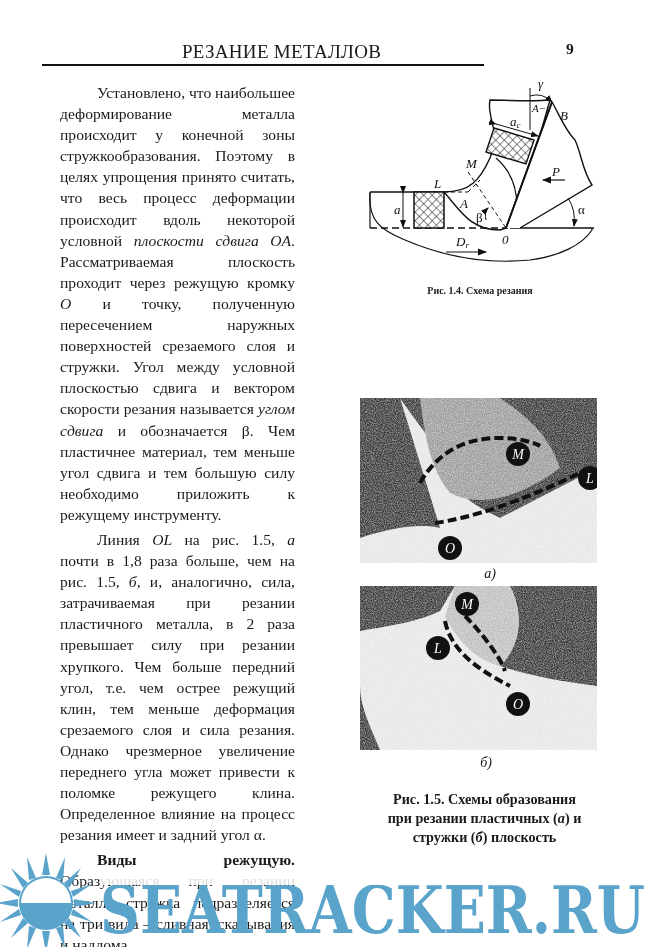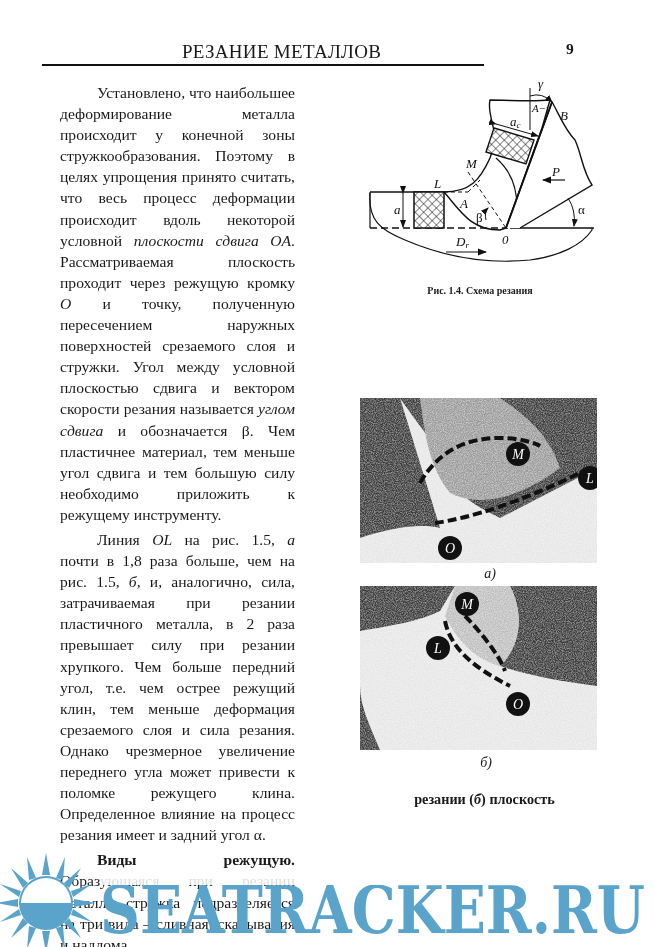--- a/index.html
+++ b/index.html
@@ -150,21 +150,23 @@
     <g font-family="Liberation Serif, serif" font-style="italic" font-size="14" fill="#fff" text-anchor="middle">
       <text x="107" y="23">M</text>
       <text x="78" y="67">L</text>
       <text x="158" y="123">O</text>
     </g>
   </svg>
 </div>
 <div class="sublabel" style="left:466px;top:755px;">б)</div>
 
 <div class="cap15">
-  <div><span>резании (</span><i>б</i><span>) плоскость</span></div>
+  <div>Рис. 1.5. Схемы образования</div>
+  <div><span>при резании пластичных (</span><i>а</i><span>) и</span></div>
+  <div><span>стружки (</span><i>б</i><span>) плоскость</span></div>
 </div>
 
 <svg class="watermark" viewBox="0 0 654 94">
   <g>
     <g fill="#5aa3cb">
       <circle cx="46" cy="50" r="27"></circle>
       <g id="rays">
         <polygon points="46,0 50,22 42,22"></polygon>
         <polygon points="46,100 50,78 42,78"></polygon>
         <polygon points="-4,50 18,46 18,54"></polygon>

